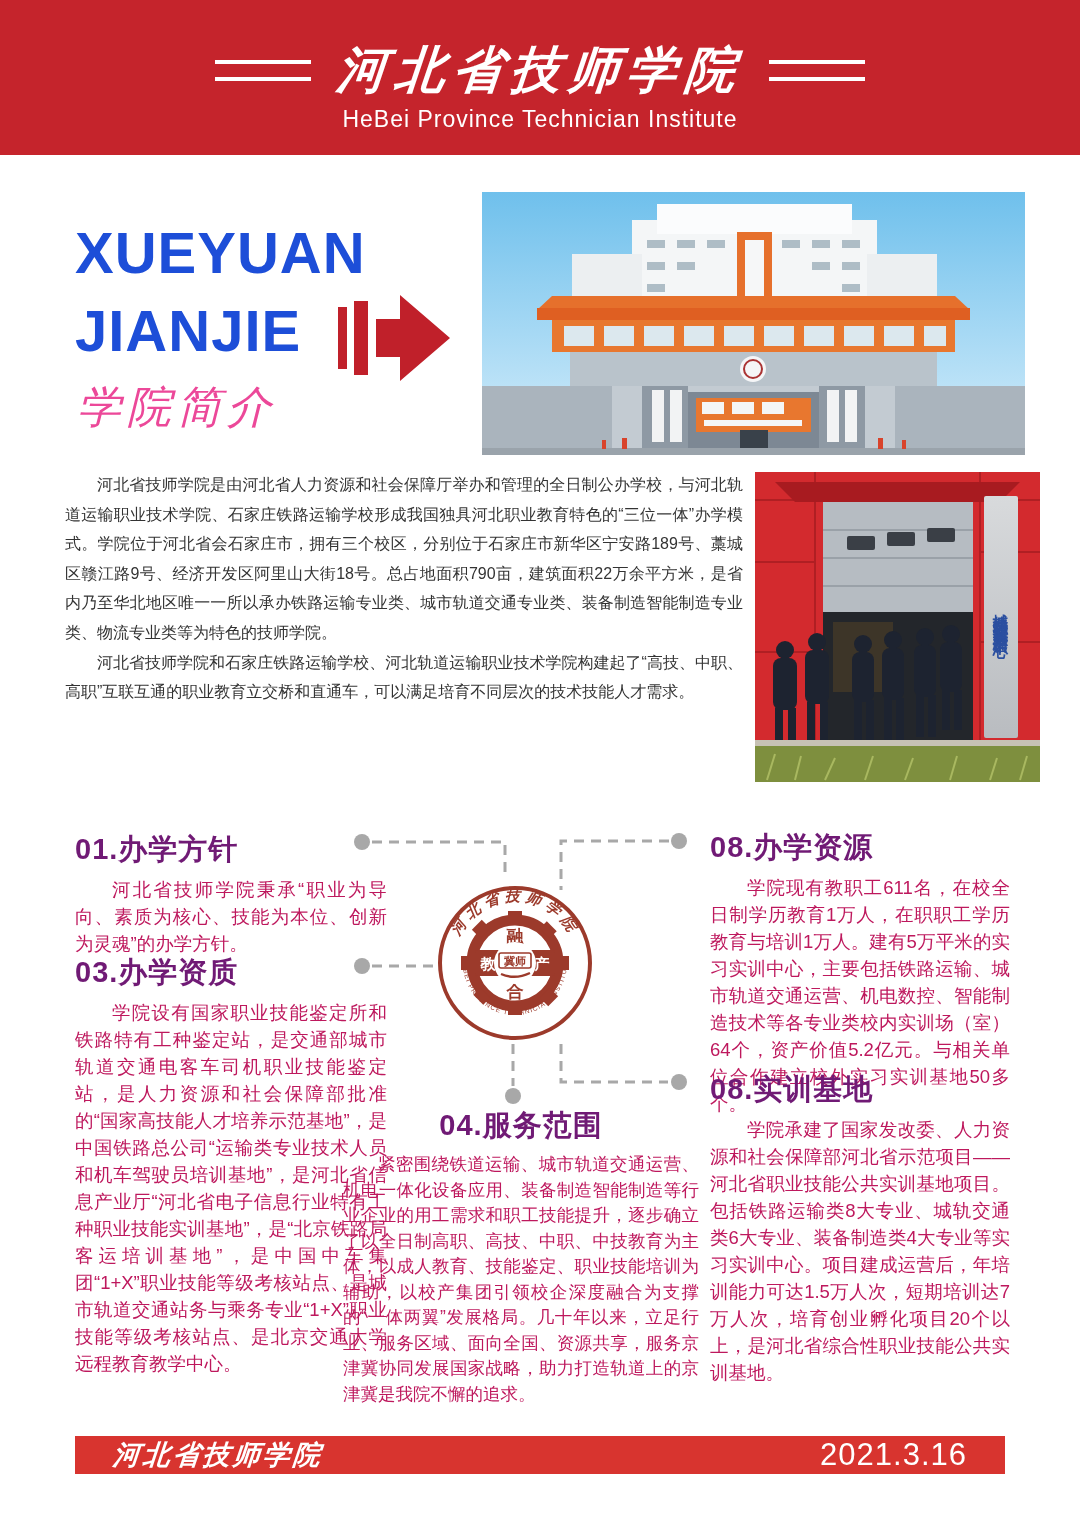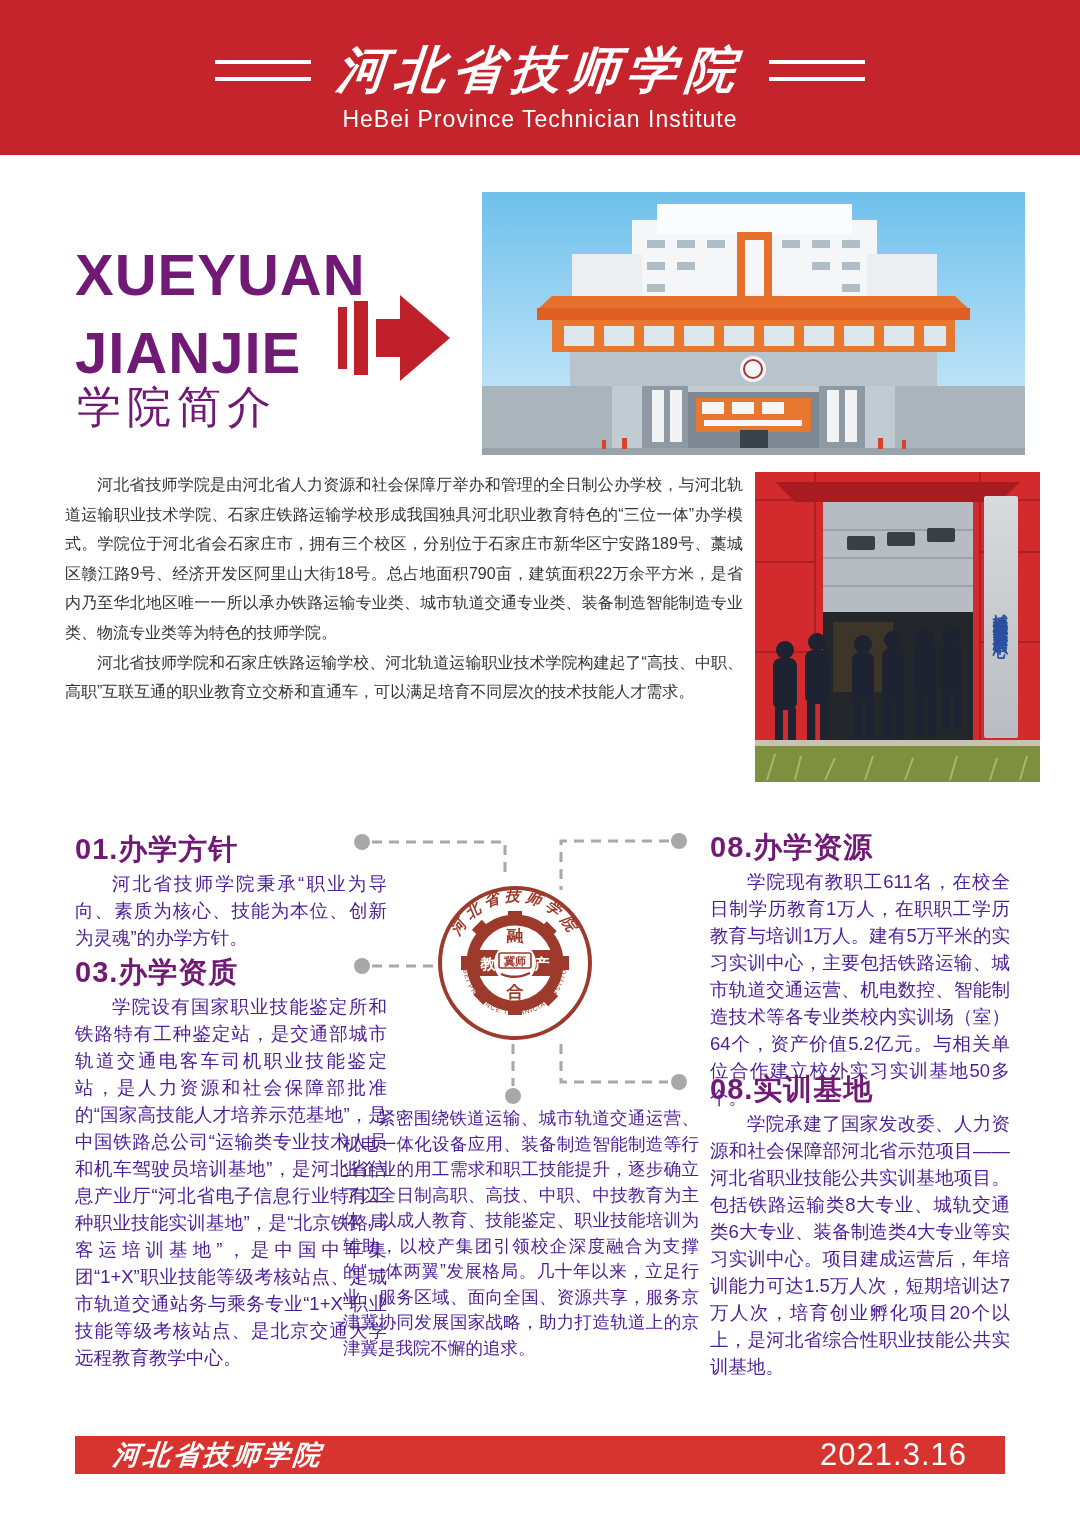--- a/index.html
+++ b/index.html
@@ -10,39 +10,39 @@
   }
   
   .hdr{position:absolute;left:0;top:0;width:1080px;height:155px;background:#c5242c;
        display:flex;flex-direction:column;align-items:center;justify-content:center;}
   .hdr-row{display:flex;align-items:center;gap:26px;margin-top:14px;}
   .hdr-rule{width:96px;height:13px;border-top:4px solid #fff;border-bottom:4px solid #fff;}
   .hdr-zh{color:#fff;font-size:50px;font-weight:bold;font-style:italic;
           font-family:"DejaVu Serif", serif;transform:skewX(-5deg);letter-spacing:8px;white-space:nowrap;}
   .hdr-en{color:#fff;font-size:23px;letter-spacing:1px;margin-top:2px;}
   
-  .intro-en{position:absolute;left:75px;top:214px;color:#701a75;font-weight:bold;
-            font-size:58px;line-height:78px;letter-spacing:1px;margin-top:22px;}
-  .intro-zh{position:absolute;left:77px;top:378px;color:#701a75;font-size:44px;letter-spacing:6px;}
+  .intro-en{position:absolute;left:75px;top:214px;color:#1d4ed8;font-weight:bold;
+            font-size:58px;line-height:78px;letter-spacing:1px;}
+  .intro-zh{position:absolute;left:77px;top:378px;color:#ec4899;font-size:44px;letter-spacing:6px;font-style:italic;}
   .arrow-svg{position:absolute;left:336px;top:293px;}
   
   .photo-campus{position:absolute;left:482px;top:192px;width:543px;height:263px;}
   .photo-students{position:absolute;left:755px;top:472px;width:285px;height:310px;}
   .vsign{position:absolute;right:22px;top:24px;width:34px;height:242px;
          background:linear-gradient(180deg,#d8dadc,#b9bcc0);border-radius:2px;
          display:flex;align-items:center;justify-content:center;}
   .vsign span{writing-mode:vertical-rl;color:#2b4fa0;font-size:15px;font-weight:bold;
               letter-spacing:2px;line-height:1;}
   
   .paras{position:absolute;left:65px;top:470px;width:678px;color:#333;
          font-size:16px;line-height:29.6px;text-align:justify;}
   .paras p{margin:0;text-indent:2em;}
   
   .sec-title{color:#701a75;font-size:29px;font-weight:bold;letter-spacing:1px;}
-  .sec-body{color:#4c1d95;font-size:18.5px;line-height:27px;text-align:justify;text-indent:2em;margin-top:0;}
+  .sec-body{color:#be185d;font-size:18.5px;line-height:27px;text-align:justify;text-indent:2em;margin-top:6px;}
   .sec{position:absolute;}
   .sec01{left:75px;top:830px;width:312px;}
   .sec03{left:75px;top:953px;width:312px;}
   .sec02{left:710px;top:828px;width:300px;}
   .sec05{left:710px;top:1070px;width:300px;}
   .sec04{left:343px;top:1106px;width:356px;}
   .sec04 .sec-title{display:block;text-align:center;}
   .sec04 .sec-body{font-size:17.5px;line-height:25.5px;}
   
   .connectors{position:absolute;left:0;top:0;pointer-events:none;}
@@ -317,20 +317,21 @@
     <span class="sec-title">08.办学资源</span>
     <div class="sec-body">学院现有教职工611名，在校全日制学历教育1万人，在职职工学历教育与培训1万人。建有5万平米的实习实训中心，主要包括铁路运输、城市轨道交通运营、机电数控、智能制造技术等各专业类校内实训场（室）64个，资产价值5.2亿元。与相关单位合作建立校外实习实训基地50多个。</div>
   </div>
 
   <div class="sec sec05">
     <span class="sec-title">08.实训基地</span>
     <div class="sec-body">学院承建了国家发改委、人力资源和社会保障部河北省示范项目——河北省职业技能公共实训基地项目。包括铁路运输类8大专业、城轨交通类6大专业、装备制造类4大专业等实习实训中心。项目建成运营后，年培训能力可达1.5万人次，短期培训达7万人次，培育创业孵化项目20个以上，是河北省综合性职业技能公共实训基地。</div>
   </div>
 
   <div class="sec sec04">
+    <span class="sec-title">04.服务范围</span>
     <div class="sec-body">紧密围绕铁道运输、城市轨道交通运营、机电一体化设备应用、装备制造智能制造等行业企业的用工需求和职工技能提升，逐步确立了以全日制高职、高技、中职、中技教育为主体，以成人教育、技能鉴定、职业技能培训为辅助，以校产集团引领校企深度融合为支撑的“一体两翼”发展格局。几十年以来，立足行业、服务区域、面向全国、资源共享，服务京津冀协同发展国家战略，助力打造轨道上的京津冀是我院不懈的追求。</div>
   </div>
 
   <div class="ftr">
     <span class="ftr-zh">河北省技师学院</span>
     <span class="ftr-date">2021.3.16</span>
   </div>
 
 </div>
 

